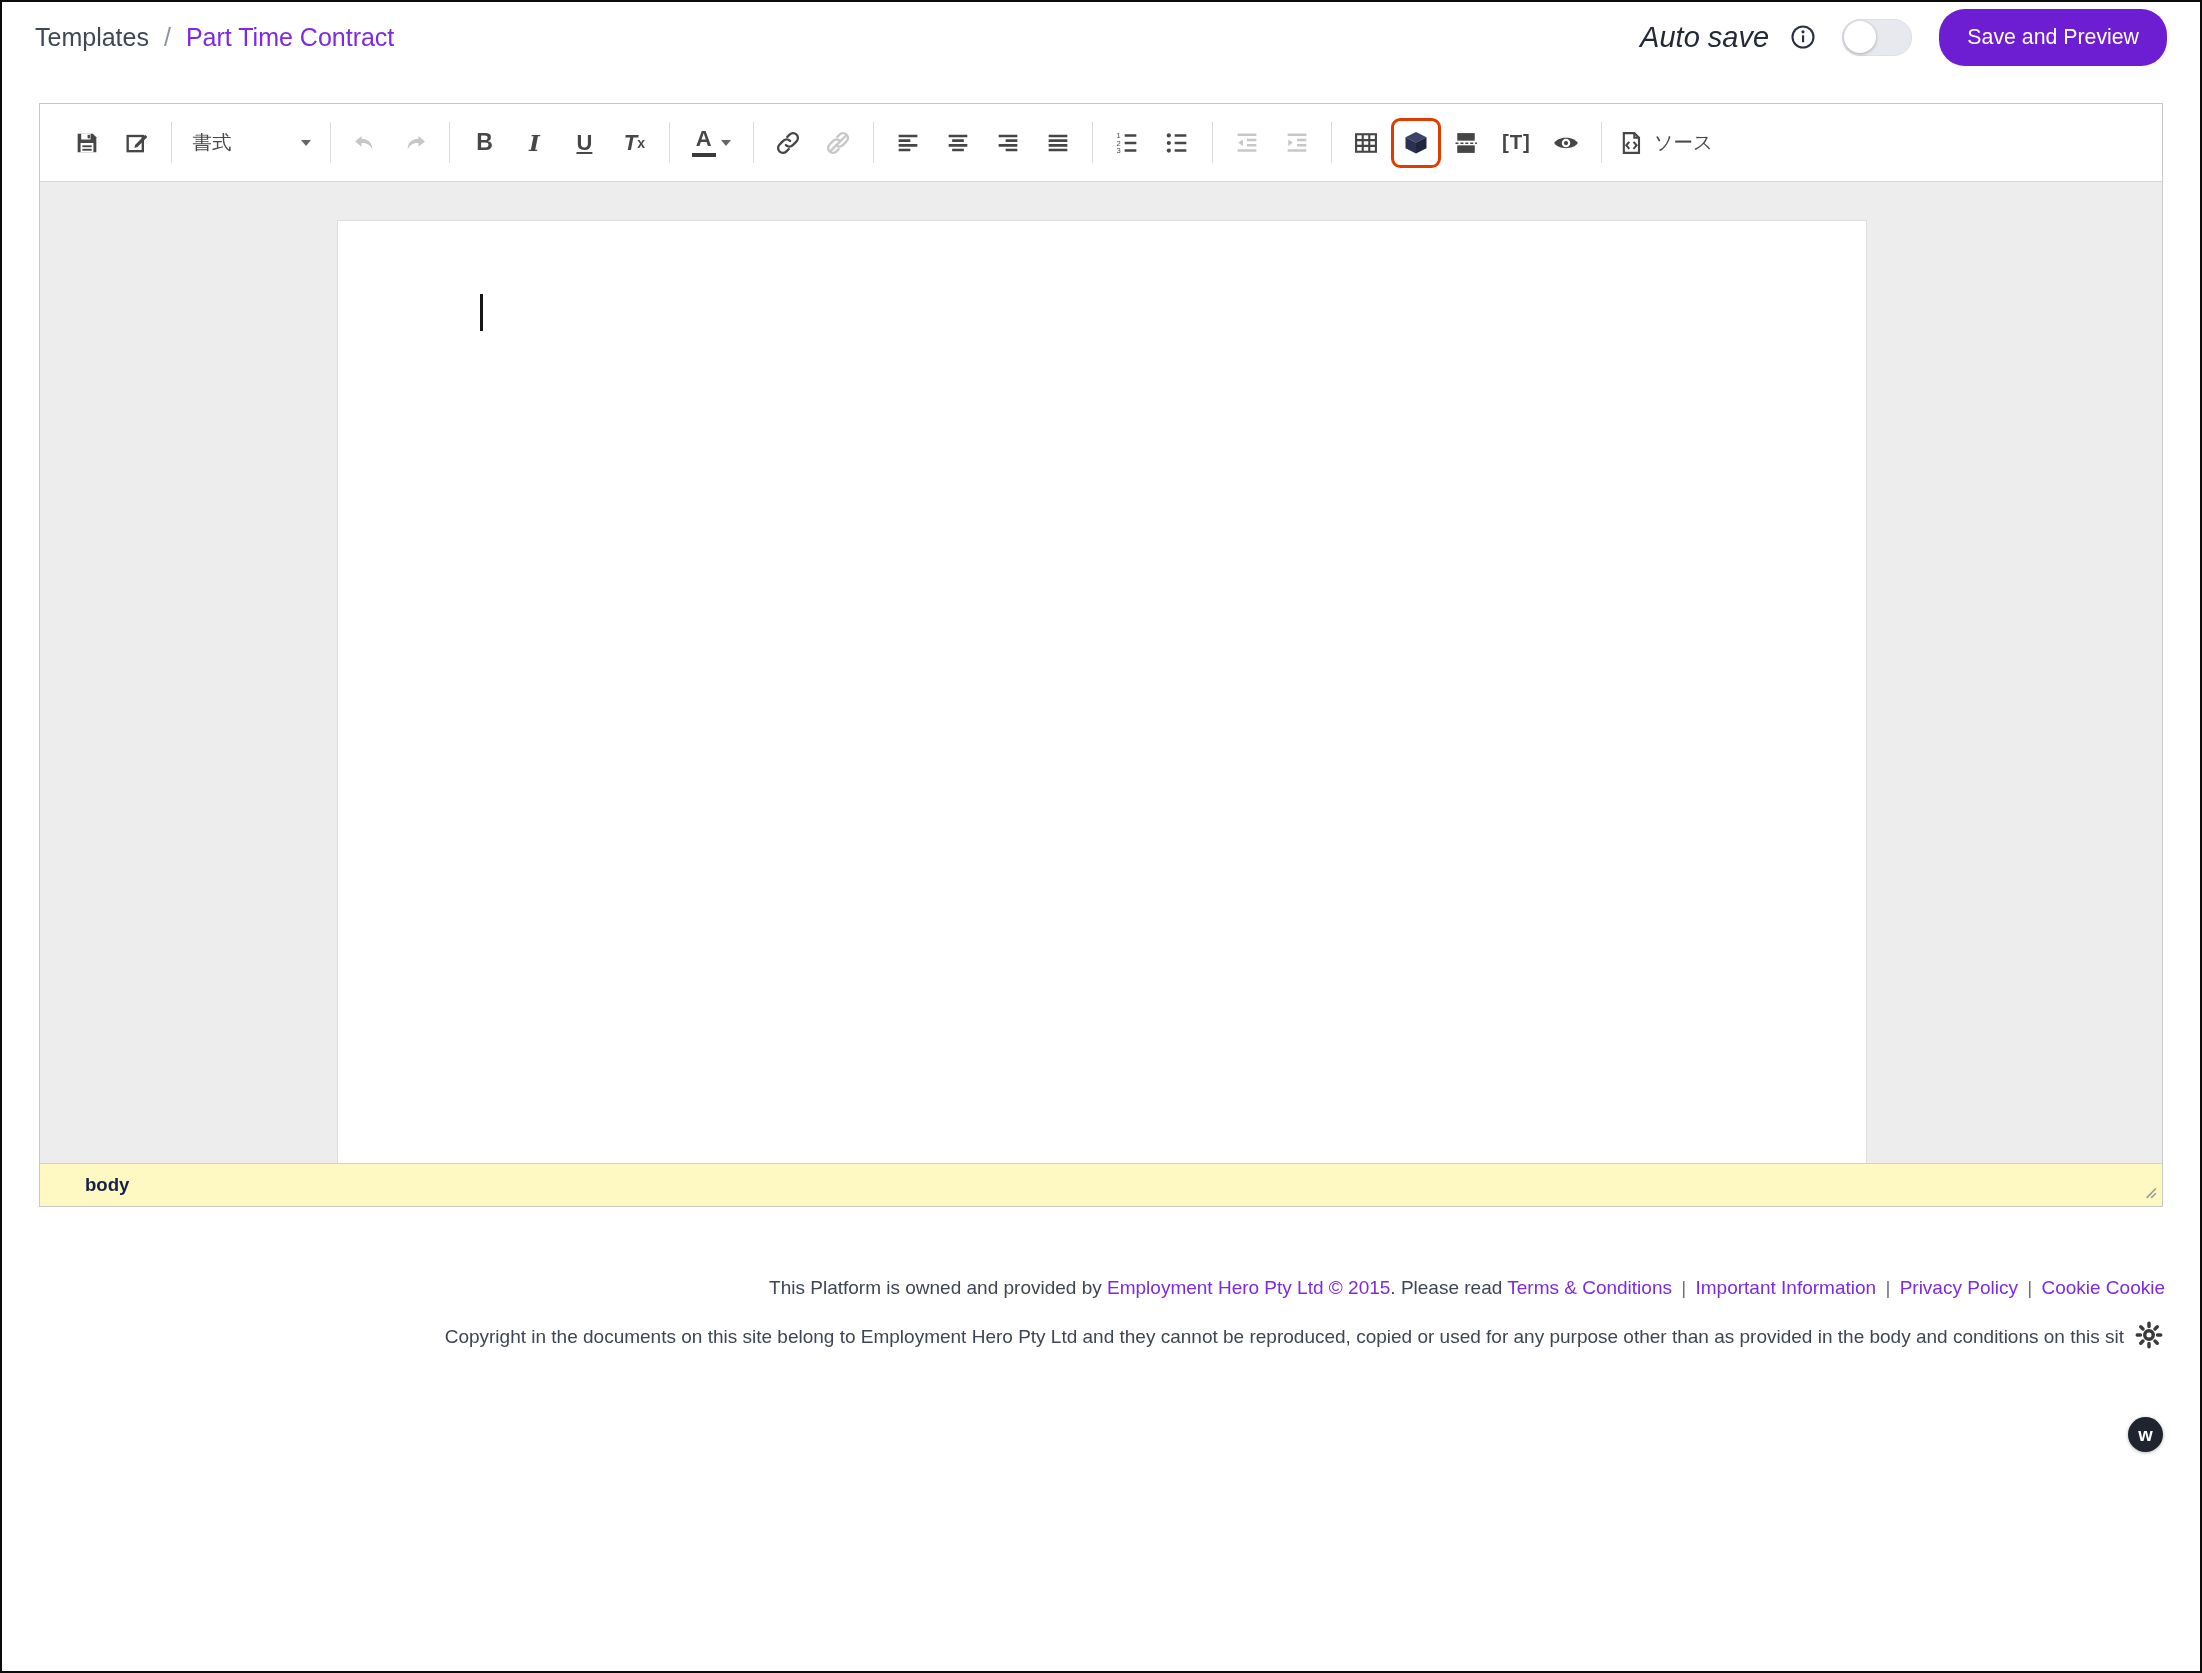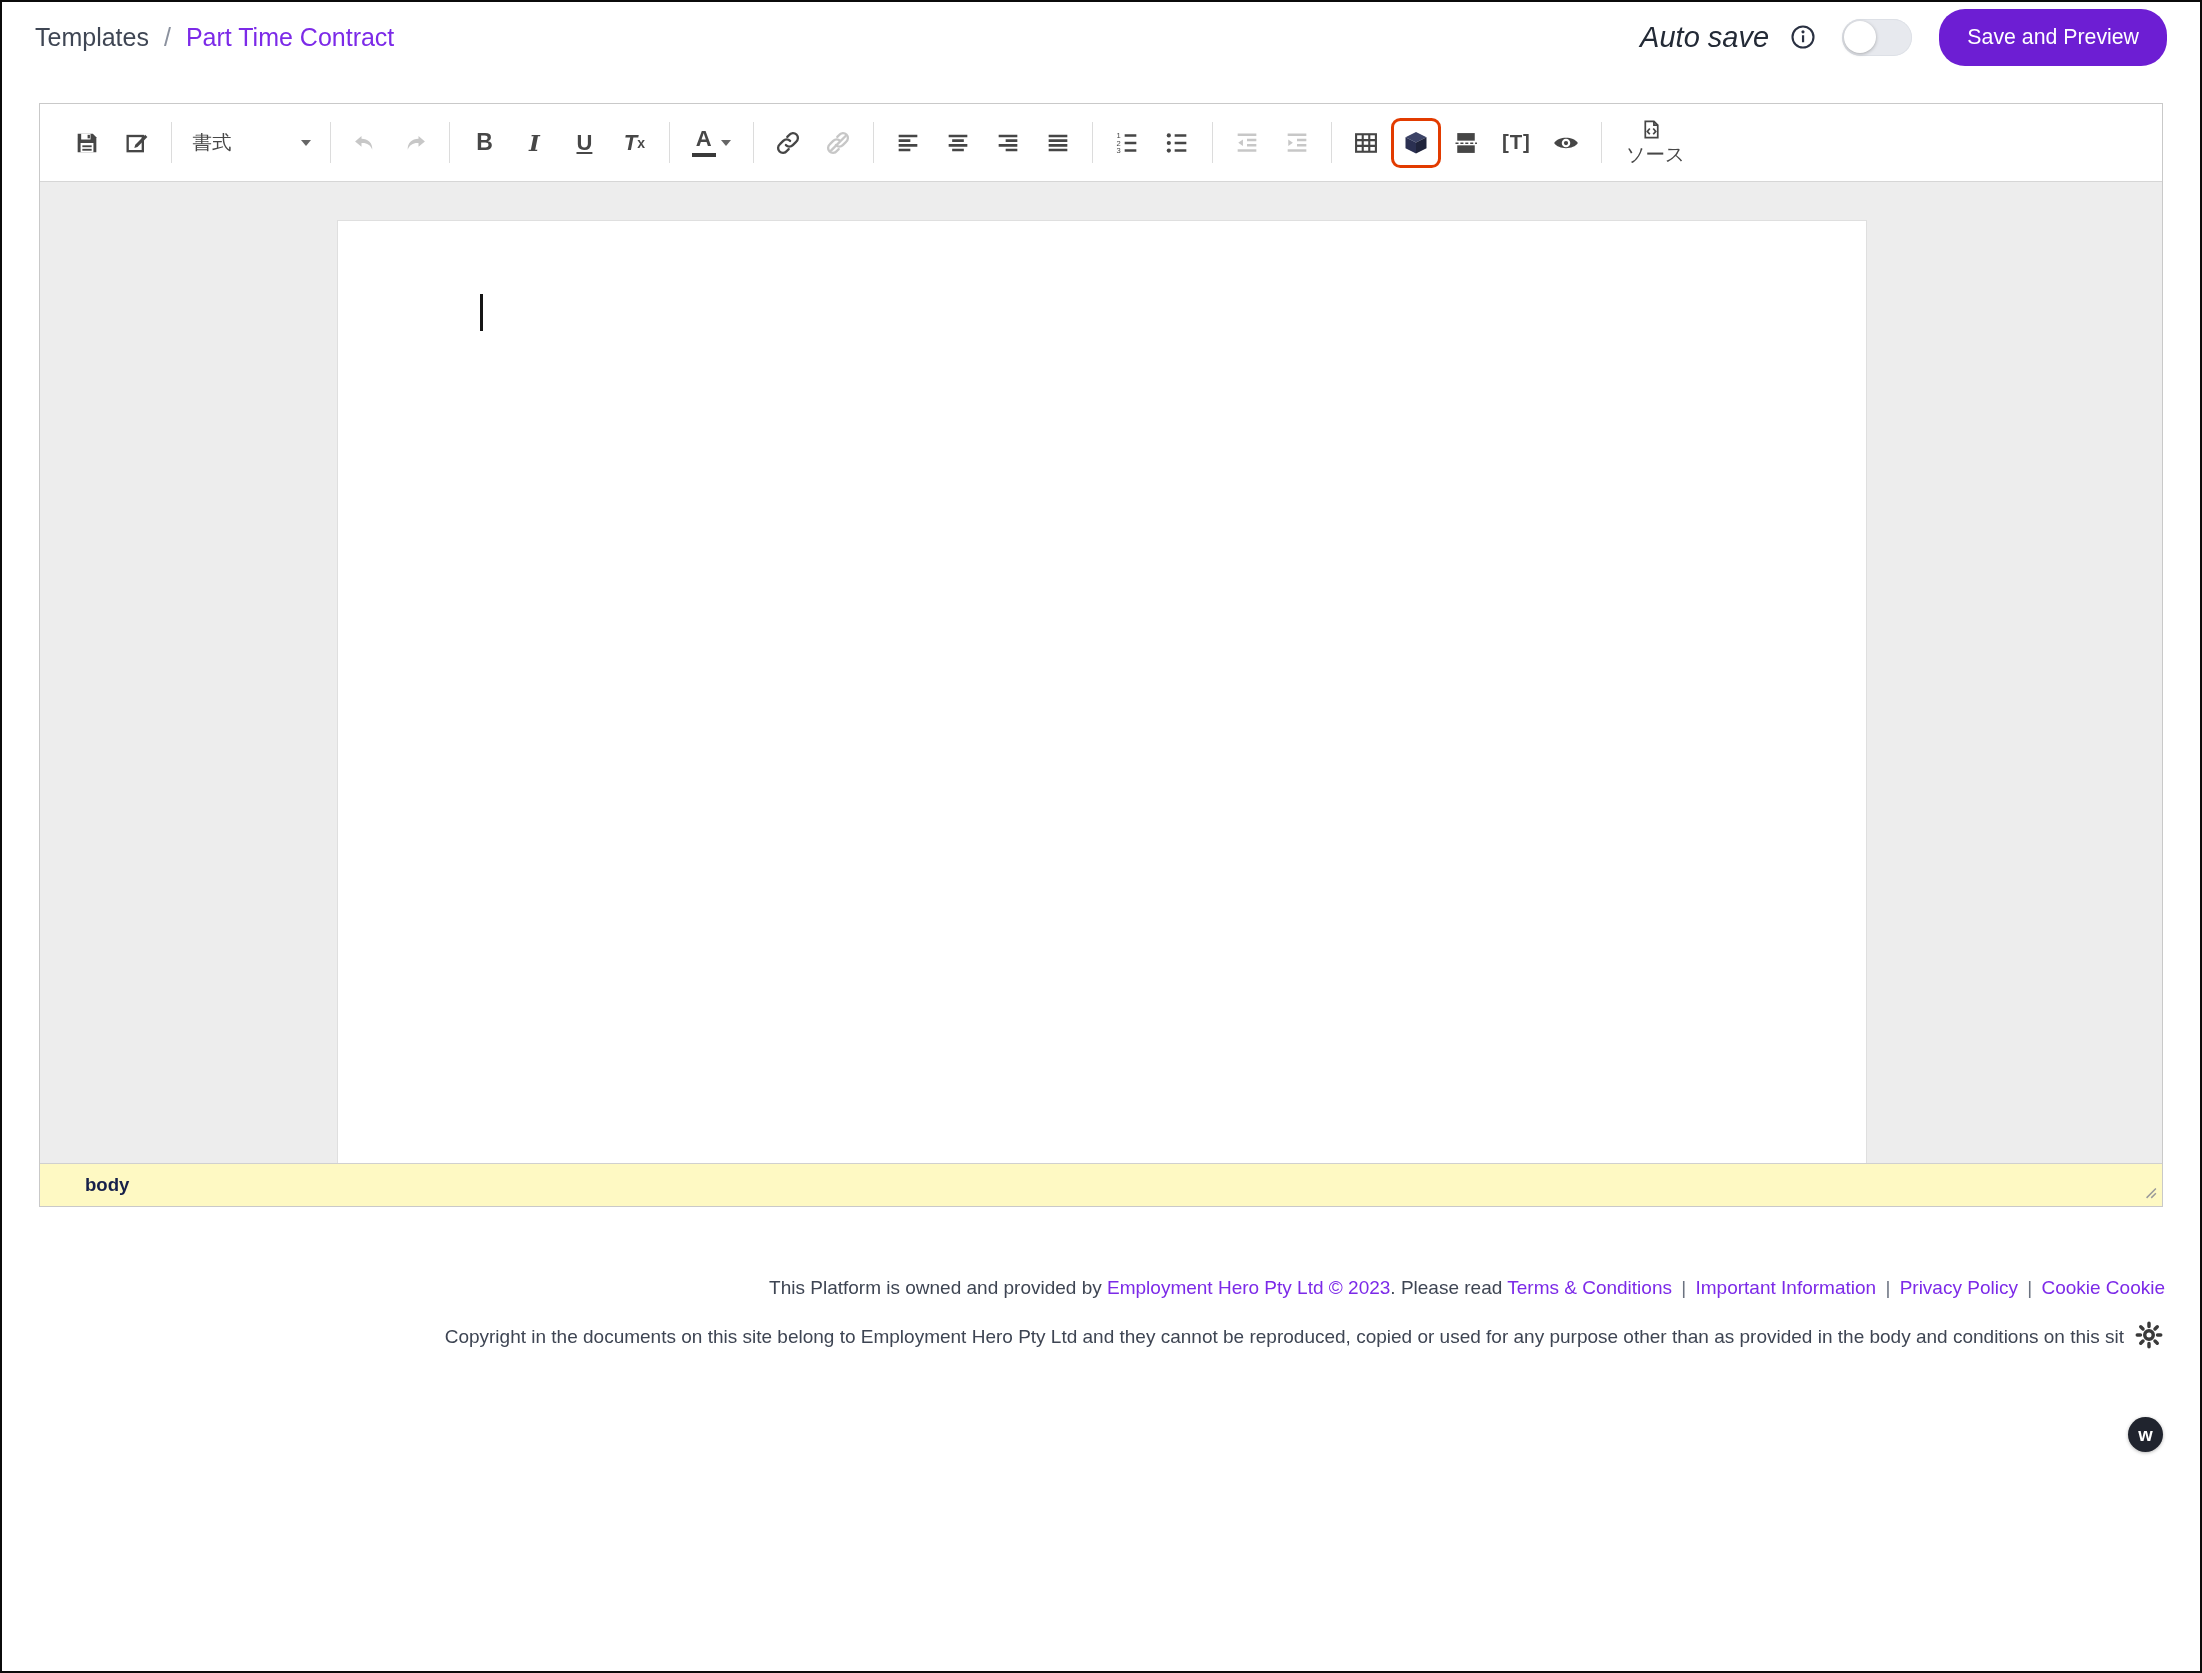--- a/index.html
+++ b/index.html
@@ -48,21 +48,21 @@
   .tbt-i{font-family:"DejaVu Serif", serif;font-style:italic;font-weight:700;}
   .tbt-u{font-weight:600;text-decoration:underline;font-size:22px;}
   .tbt-tx .main{font-size:22px;font-style:italic;font-weight:600;color:var(--icon);}
   .tbt-tx .sub{font-size:14px;font-weight:700;color:var(--icon);vertical-align:-3.7px;}
   .colorA{display:flex;align-items:center;gap:5.6px;}
   .colorA .stack{display:flex;flex-direction:column;align-items:center;}
   .colorA .A{font-size:22px;font-weight:700;color:var(--icon);line-height:1;}
   .colorA .bar{width:24px;height:4.6px;background:#3a3a3a;margin-top:2.8px;}
   .tbt-bracket{font-size:20.4px;font-weight:600;letter-spacing:0.9px;}
   .src-label{font-size:19.5px;color:#474747;margin-left:7.4px;}
-  .src-btn{width:auto;padding:0 7.4px;flex-direction:column;}
+  .src-btn{width:auto;padding:0 7.4px;}
 
   
   .content{flex:1 1 auto;background:#ededed;position:relative;overflow:hidden;}
   .page{position:absolute;left:297px;top:38px;width:1530px;bottom:-1.9px;background:#fff;border:0.9px solid #dfdfdf;}
   .caret-blink{position:absolute;left:142px;top:73px;width:2.8px;height:37px;background:#151515;animation:blink 1.1s steps(1) infinite;}
   @keyframes blink{0%,49%{opacity:1}50%,100%{opacity:0}}
 
   
   .statusbar{height:43px;flex:0 0 43px;background:#fef9c3;border-top:0.9px solid #d0d0d0;display:flex;align-items:center;padding:0 13px 0 45px;position:relative;}
   .status-path{font-size:18.6px;font-weight:700;color:#16204a;cursor:pointer;}
@@ -312,21 +312,21 @@
         <path d="M16 6 L6 16 M16 11 L11 16" stroke="#9a9a9a" stroke-width="1.6" fill="none"></path>
       </svg>
     </span>
   </div>
 </div>
 
 <div class="w-badge">w</div>
 
 <div class="footer">
   <div class="f-line1">
-    <span>This Platform is owned and provided by </span><a>Employment Hero Pty Ltd © 2023</a><span>. Please read </span><a>Terms &amp; Conditions</a><span class="f-sep">|</span><a>Important Information</a><span class="f-sep">|</span><a>Privacy Policy</a><span class="f-sep">|</span><a>Cookie Cookie</a>
+    <span>This Platform is owned and provided by </span><a>Employment Hero Pty Ltd © 2015</a><span>. Please read </span><a>Terms &amp; Conditions</a><span class="f-sep">|</span><a>Important Information</a><span class="f-sep">|</span><a>Privacy Policy</a><span class="f-sep">|</span><a>Cookie Cookie</a>
   </div>
   <div class="f-line2">
     <span>Copyright in the documents on this site belong to Employment Hero Pty Ltd and they cannot be reproduced, copied or used for any purpose other than as provided in the body and conditions on this sit</span><span class="gear">
       <svg width="32" height="32" viewBox="0 0 24 24">
         <circle cx="12" cy="12" r="3.2" fill="none" stroke="#3a3a3a" stroke-width="2.6"></circle>
         <g stroke="#3a3a3a" stroke-width="2.6" stroke-linecap="round">
           <path d="M12 3.2v2.4M12 18.4v2.4M3.2 12h2.4M18.4 12h2.4M5.8 5.8l1.7 1.7M16.5 16.5l1.7 1.7M18.2 5.8l-1.7 1.7M7.5 16.5l-1.7 1.7"></path>
         </g>
       </svg>
     </span>

